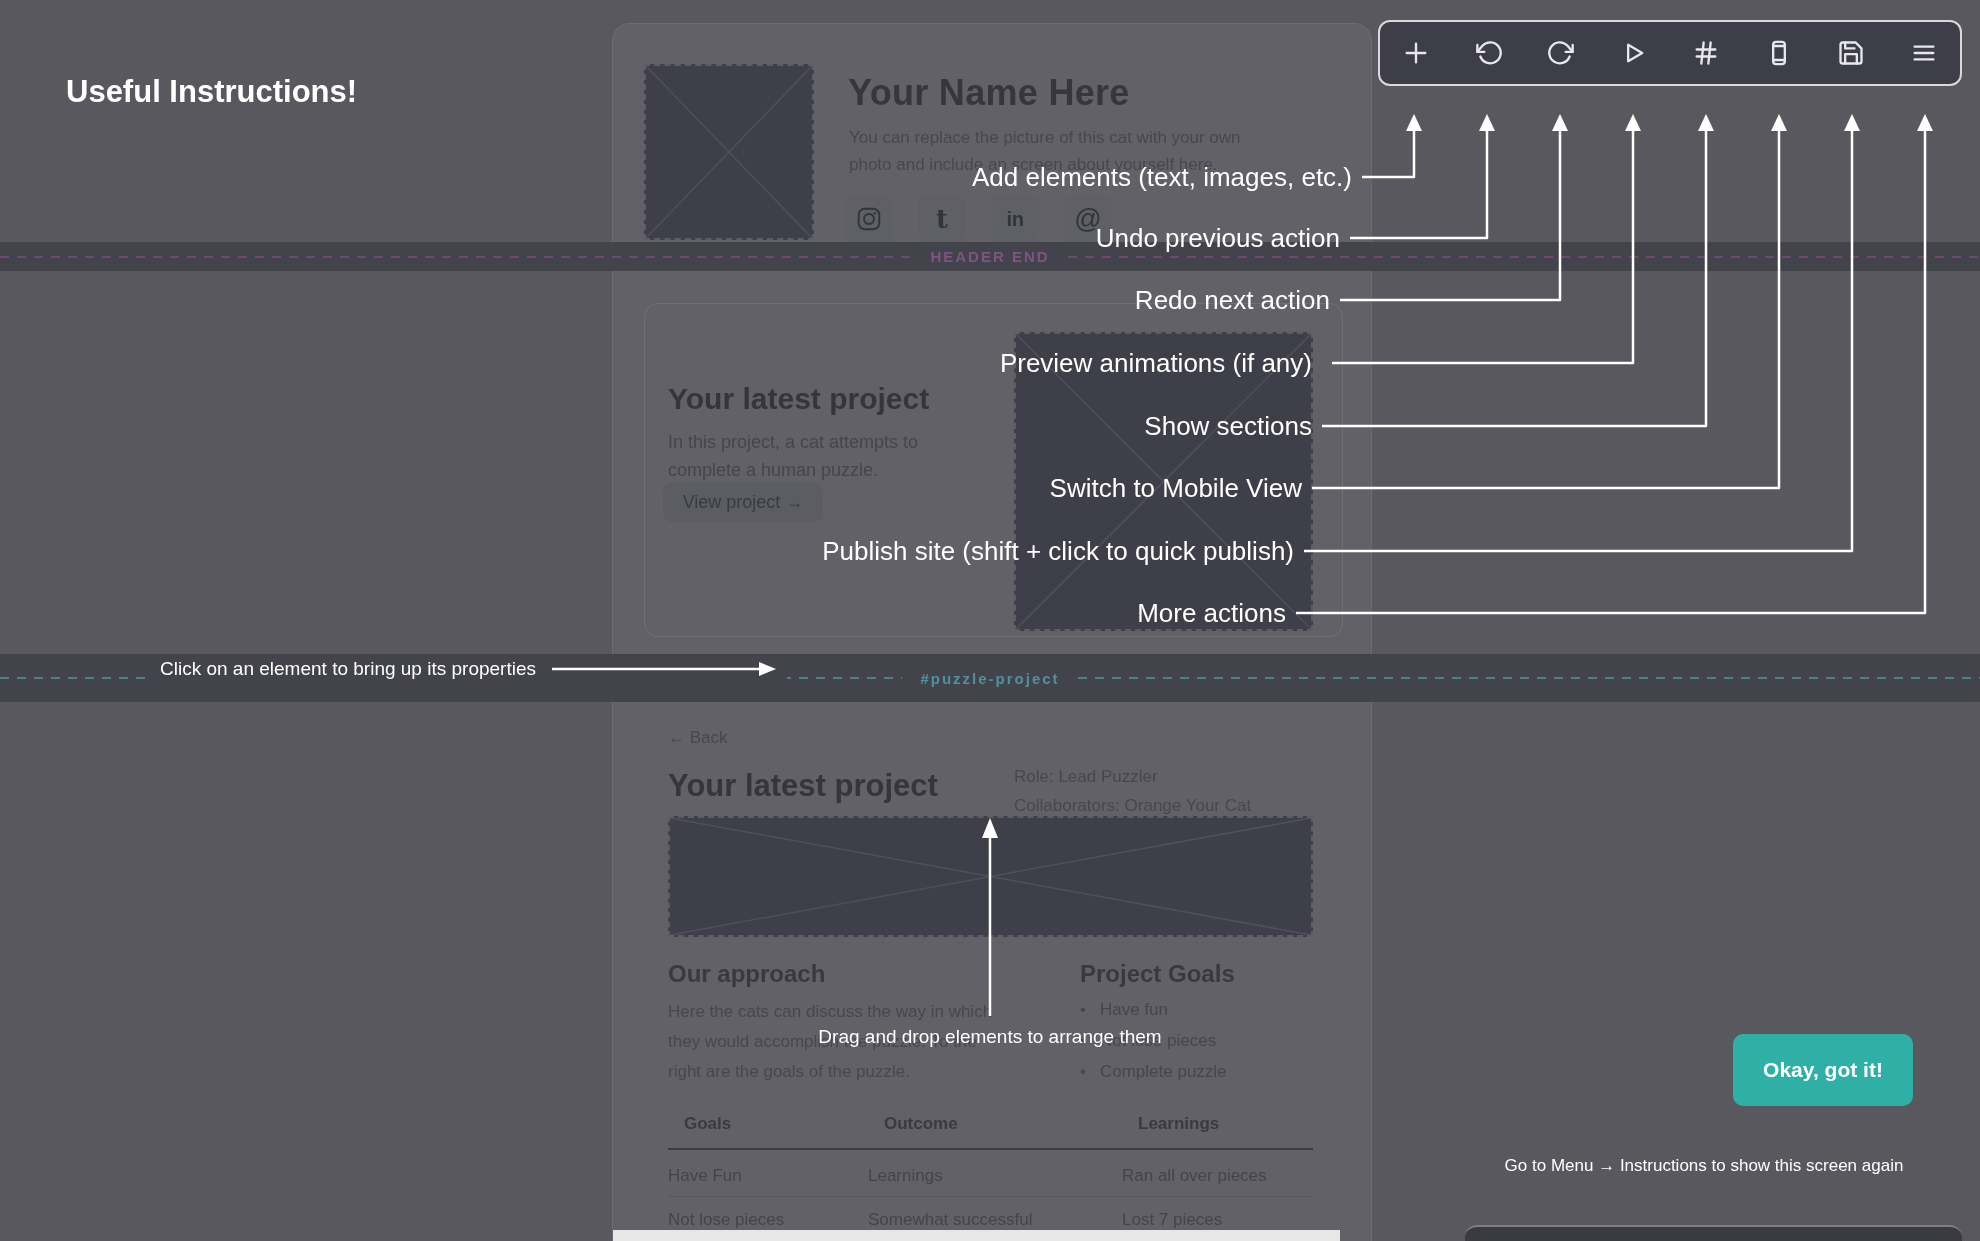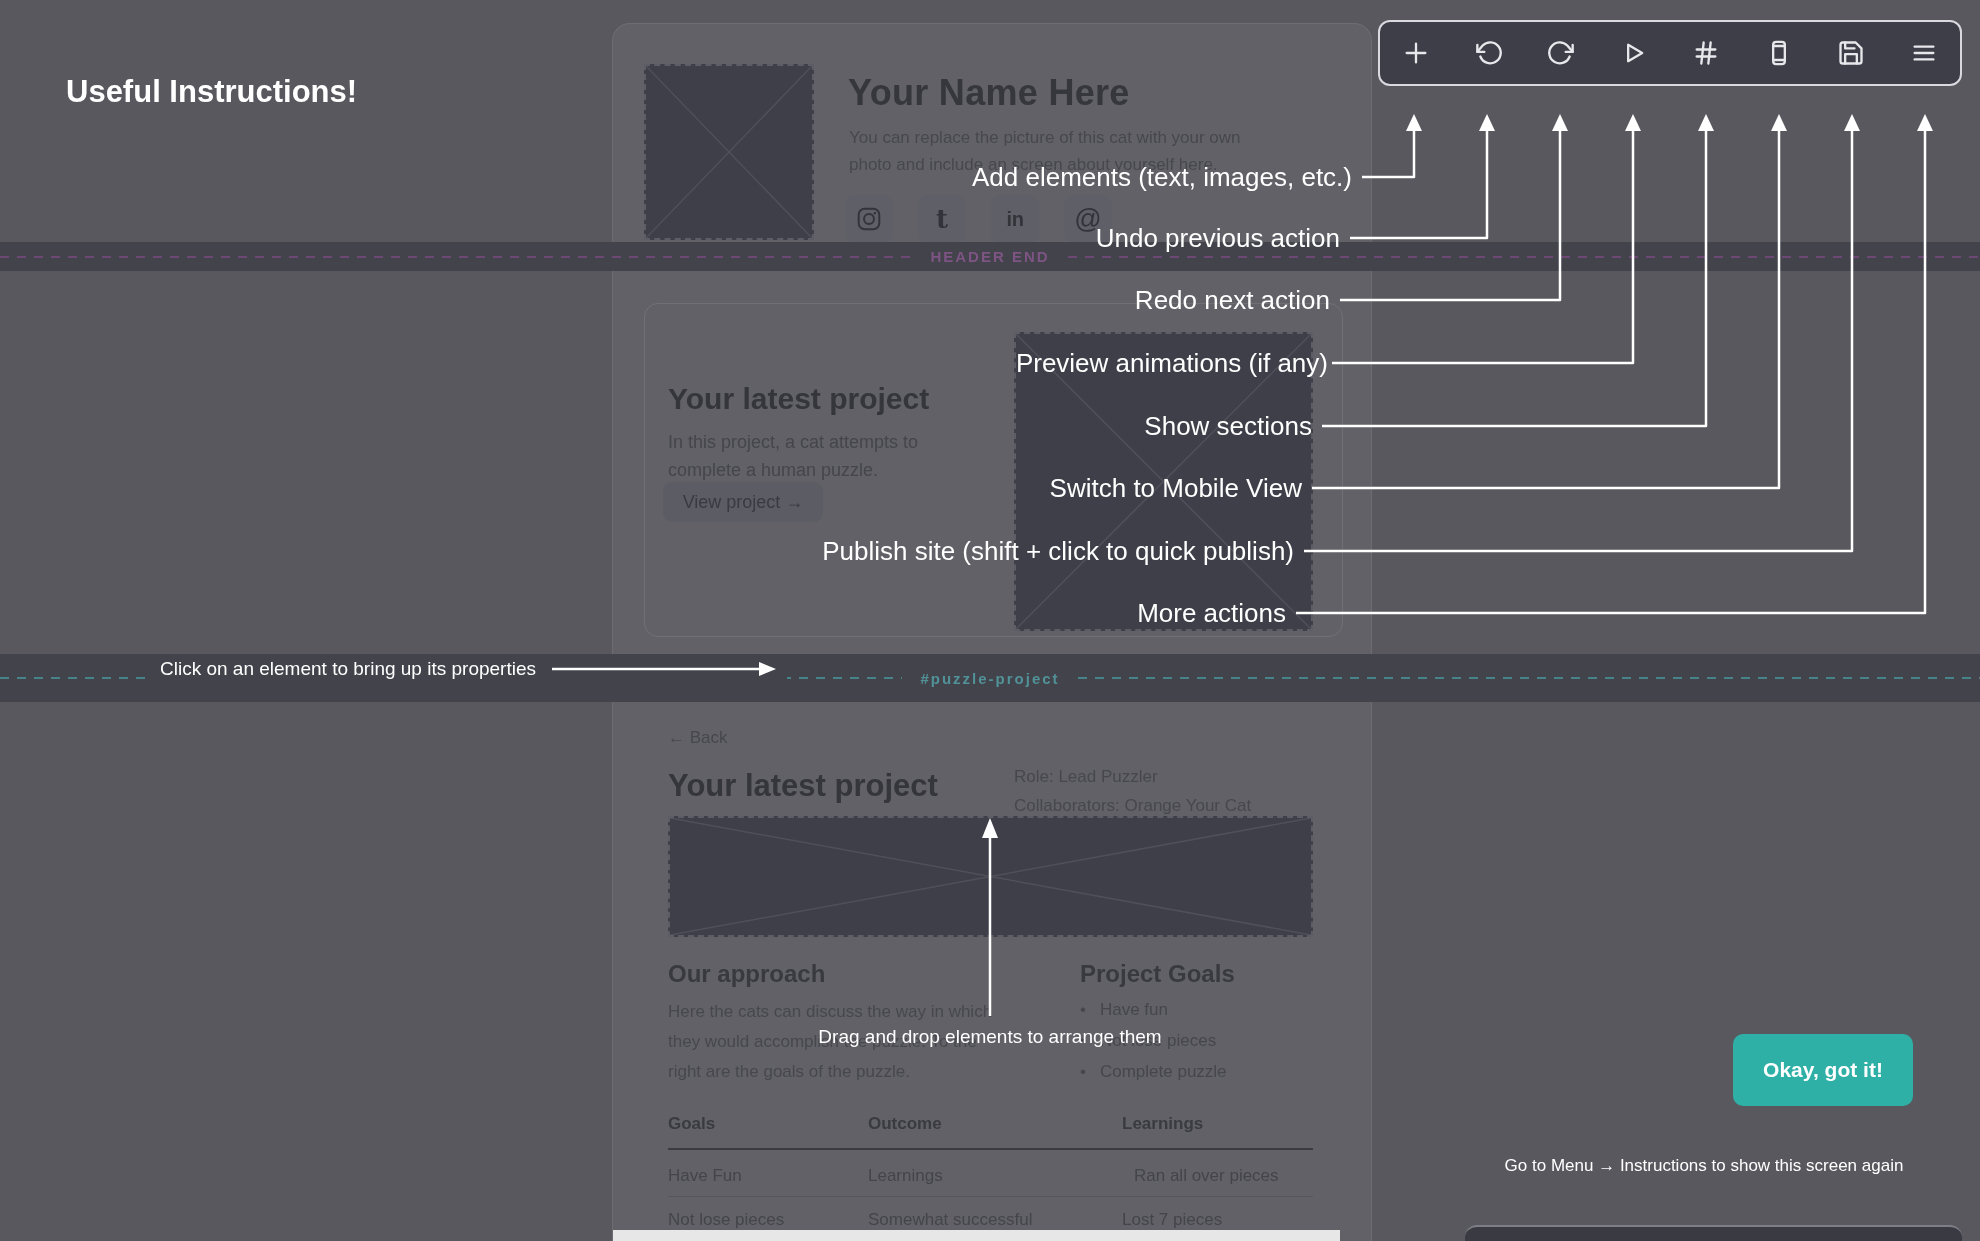--- a/index.html
+++ b/index.html
@@ -60,21 +60,21 @@
     font-size:18px;color:#3a3a41;z-index:2;
   }
   .card-frame{
     left:644px;top:303px;width:697px;height:332px;border-radius:14px;
     border:1px solid rgba(255,255,255,.09);z-index:1;
   }
 
   .bullet{display:flex;align-items:baseline;gap:14px;font-size:17px;color:#46464d;}
   .bullet::before{content:"•";font-size:17px;color:#46464d;}
 
-  .tbl-head{font-size:17px;font-weight:700;color:#3a3a41;}
+  .tbl-head{font-size:17px;font-weight:700;color:#3a3a41;margin-left:16px;}
   .tbl-cell{font-size:17px;color:#44444b;}
   .tbl-line-thick{left:668px;width:645px;height:2px;background:#3b3b42;}
   .tbl-line-thin{left:668px;width:645px;height:1px;background:#56565d;}
 
   
   .bottom-white{left:613px;top:1230px;width:727px;height:11px;background:#e7e7e7;z-index:4;}
   .bottom-dark{
     left:1465px;top:1225px;width:497px;height:16px;background:#3a3a43;
     border-radius:12px 12px 0 0;border-top:2px solid #7e7e86;box-sizing:border-box;z-index:4;
   }
@@ -207,21 +207,21 @@
   <span>Complete puzzle</span>
 </div>
 
 <div class="abs tbl-head nowrap" style="left:668px;top:1114px;z-index:2;">Goals</div>
 <div class="abs tbl-head nowrap" style="left:868px;top:1114px;z-index:2;">Outcome</div>
 <div class="abs tbl-head nowrap" style="left:1122px;top:1114px;z-index:2;">Learnings</div>
 <div class="abs tbl-line-thick" style="top:1148px;z-index:2;"></div>
 
 <div class="abs tbl-cell nowrap" style="left:668px;top:1166px;z-index:2;">Have Fun</div>
 <div class="abs tbl-cell nowrap" style="left:868px;top:1166px;z-index:2;">Learnings</div>
-<div class="abs tbl-cell nowrap" style="left:1122px;top:1166px;z-index:2;margin-left:12px;">Ran all over pieces</div>
+<div class="abs tbl-cell nowrap" style="left:1122px;top:1166px;z-index:2;">Ran all over pieces</div>
 <div class="abs tbl-line-thin" style="top:1196px;z-index:2;"></div>
 
 <div class="abs tbl-cell nowrap" style="left:668px;top:1210px;z-index:2;">Not lose pieces</div>
 <div class="abs tbl-cell nowrap" style="left:868px;top:1210px;z-index:2;">Somewhat successful</div>
 <div class="abs tbl-cell nowrap" style="left:1122px;top:1210px;z-index:2;">Lost 7 pieces</div>
 
 <div class="abs bottom-white"></div>
 <div class="abs bottom-dark"></div>
 
 <div class="abs toolbar">
@@ -276,21 +276,21 @@
         <line x1="4" y1="17.5" x2="20" y2="17.5"></line>
     </svg>
   </button>
 </div>
 
 <div class="abs ov-title nowrap">Useful Instructions!</div>
 
 <div class="abs tip" style="right:628px;top:164px;">Add elements (text, images, etc.)</div>
 <div class="abs tip" style="right:640px;top:225px;">Undo previous action</div>
 <div class="abs tip" style="right:650px;top:287px;">Redo next action</div>
-<div class="abs tip" style="right:652px;top:350px;">Preview animations (if any)</div>
+<div class="abs tip" style="right:668px;top:350px;">Preview animations (if any)</div>
 <div class="abs tip" style="right:668px;top:413px;">Show sections</div>
 <div class="abs tip" style="right:678px;top:475px;">Switch to Mobile View</div>
 <div class="abs tip" style="right:686px;top:538px;">Publish site (shift + click to quick publish)</div>
 <div class="abs tip" style="right:694px;top:600px;">More actions</div>
 
 <svg class="abs arrows" width="1980" height="1241">
   <path d="M1362 177 L1414 177 L1414 130"></path>
     <polygon points="1406,131 1422,131 1414,114"></polygon>
   <path d="M1350 238 L1487 238 L1487 130"></path>
     <polygon points="1479,131 1495,131 1487,114"></polygon>

